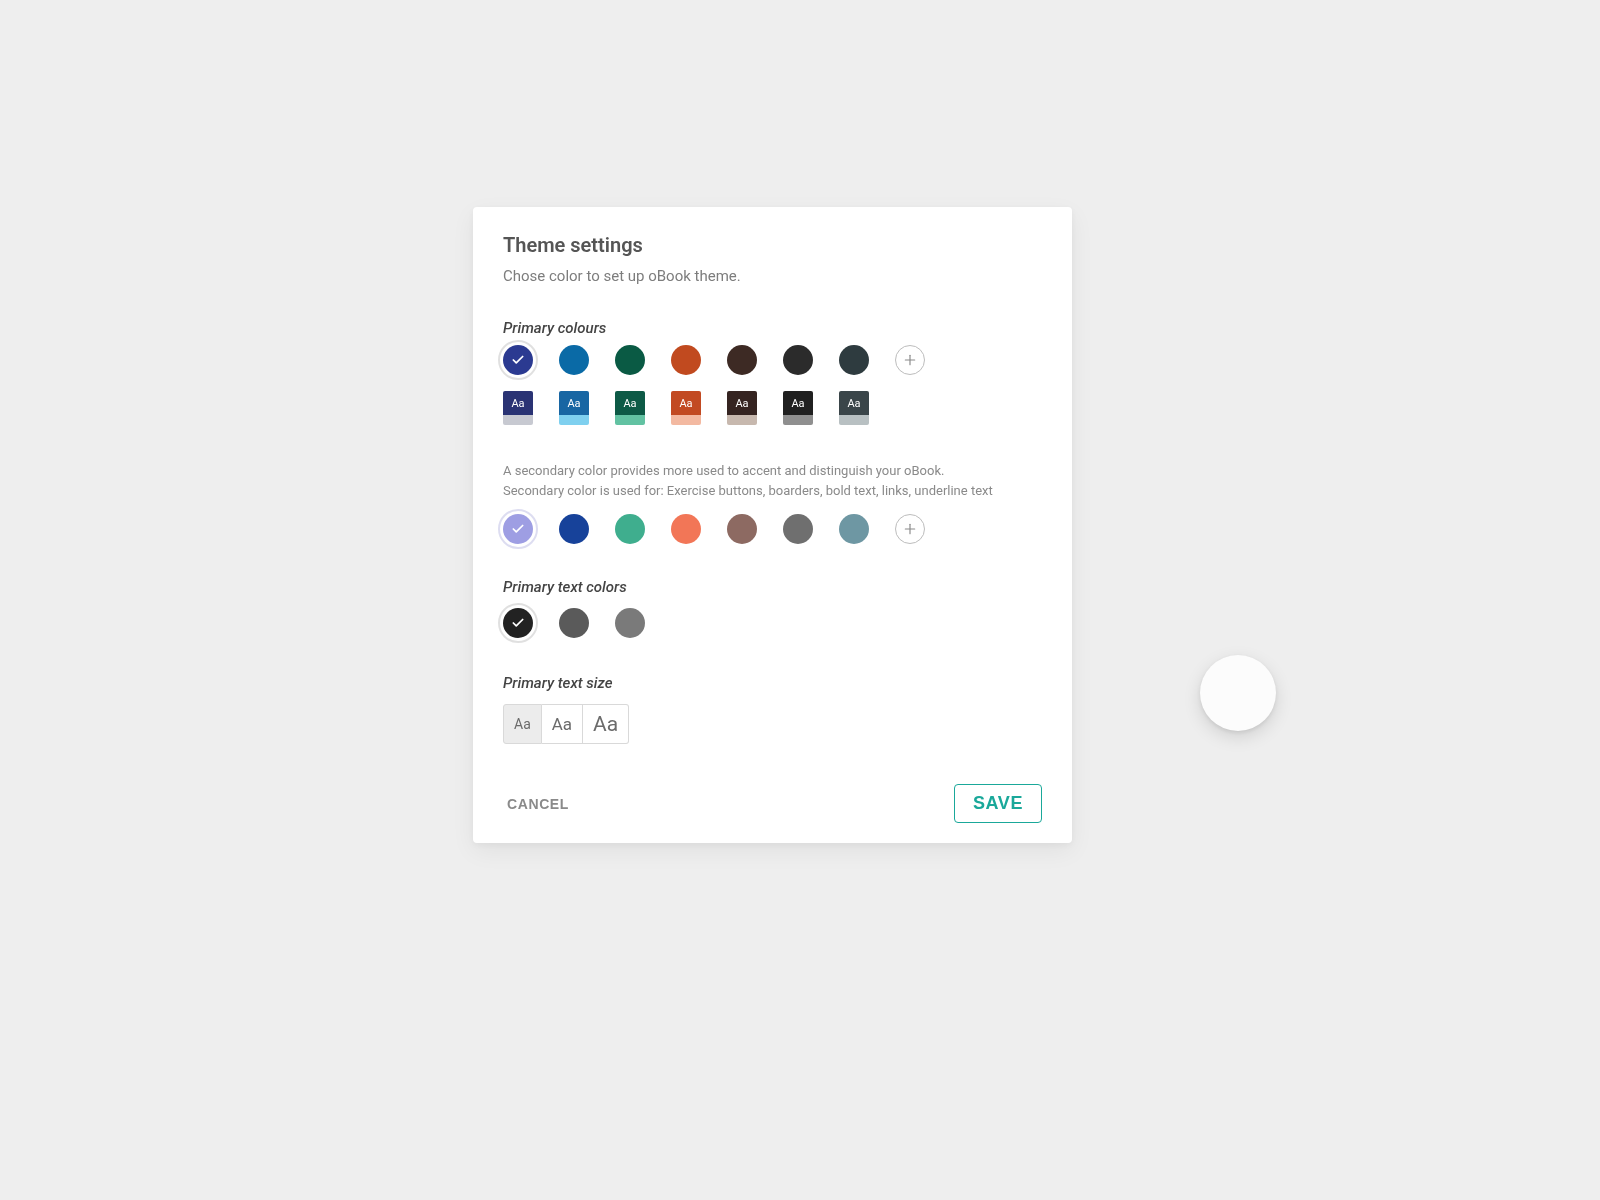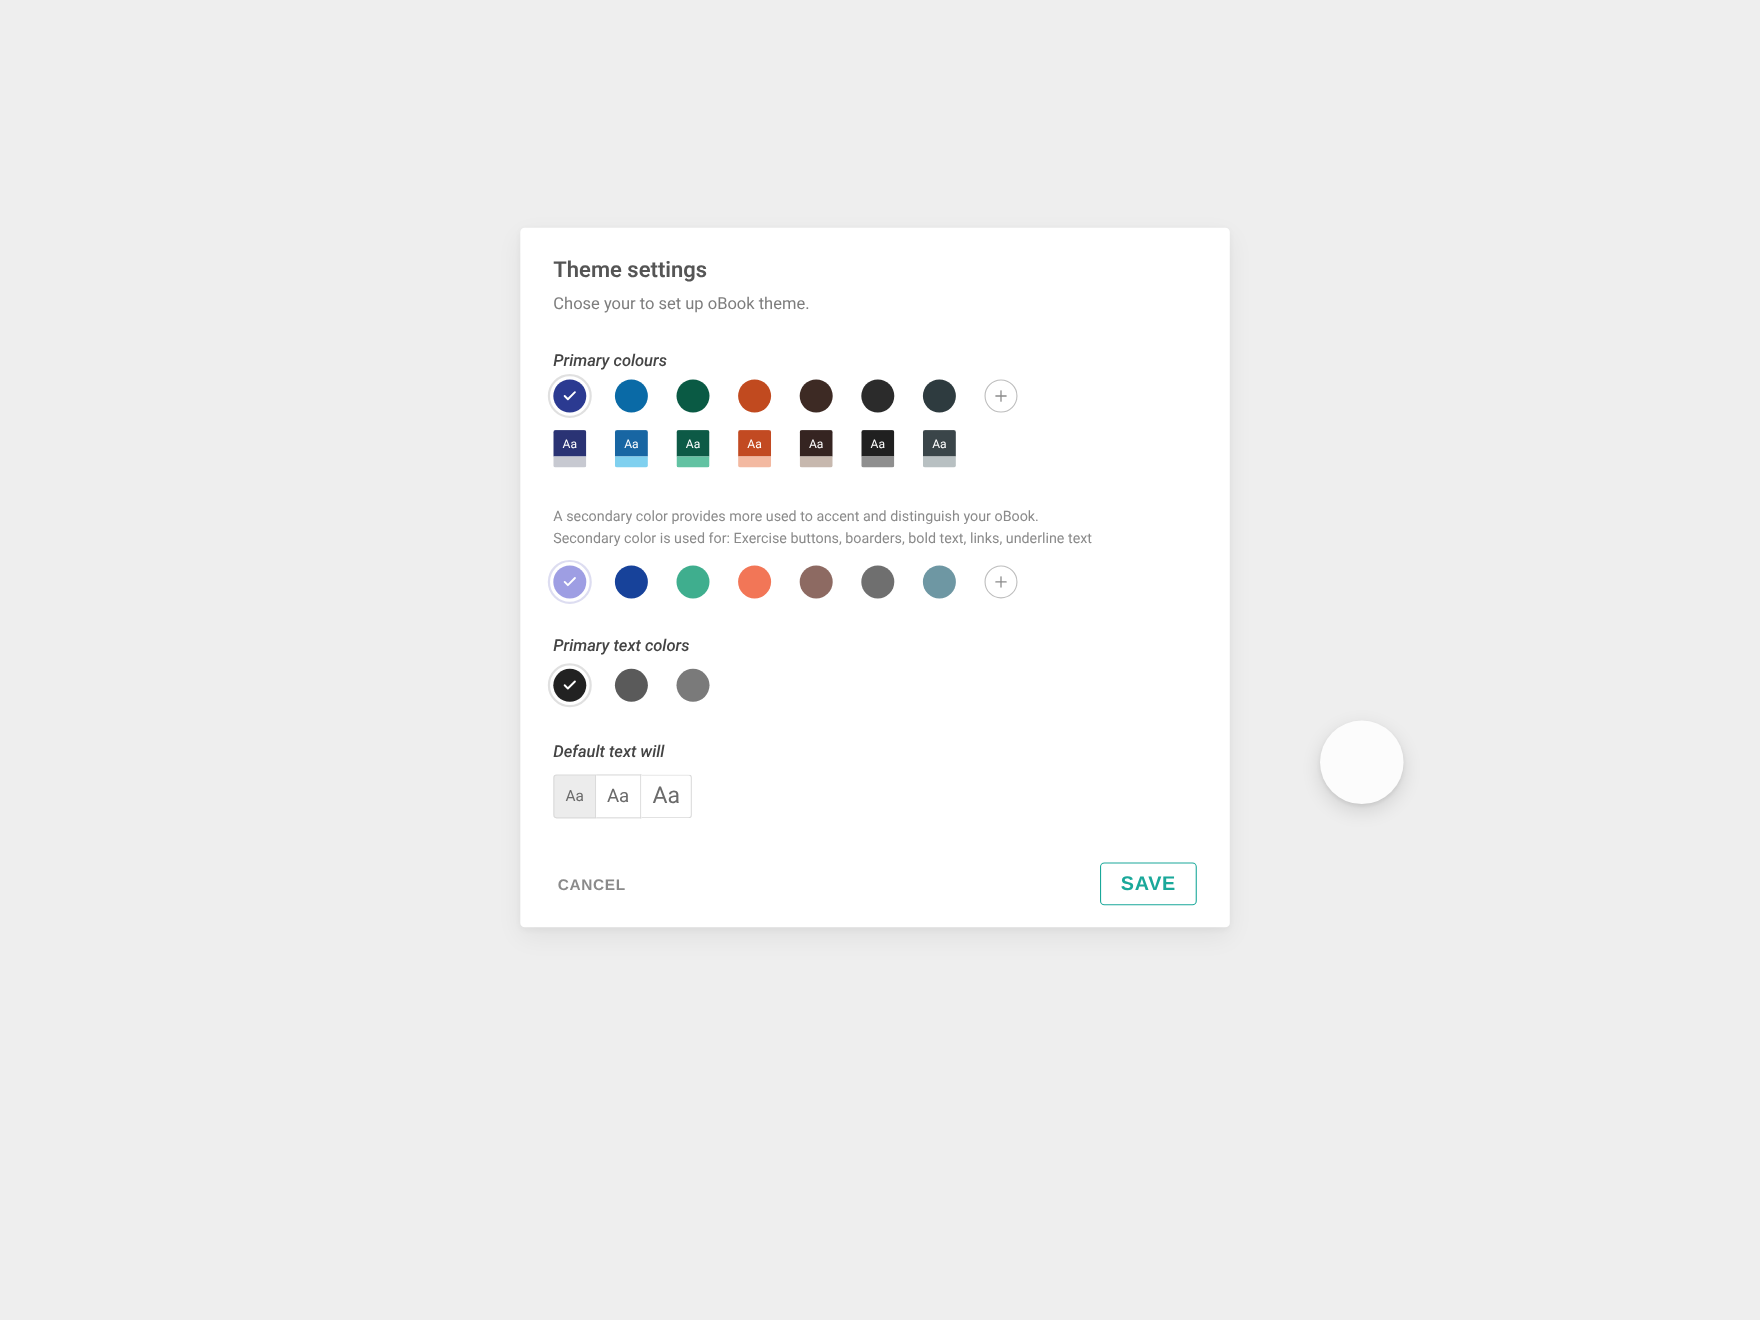--- a/index.html
+++ b/index.html
@@ -6,21 +6,21 @@
   html, body { width: 1600px; height: 1200px; }
   body {
     background: #eeeeee;
     font-family: -apple-system, BlinkMacSystemFont, "Segoe UI", Roboto, Helvetica, Arial, sans-serif;
     position: relative;
   }
   .dialog {
     position: absolute;
     left: 473px;
     top: 207px;
-    width: 645px;
+    width: 599px;
     background: #ffffff;
     border-radius: 4px;
     box-shadow: 0 8px 24px rgba(0,0,0,0.06), 0 2px 6px rgba(0,0,0,0.04);
     padding: 26px 30px 20px 30px;
   }
   .dialog-title {
     font-size: 20px;
     font-weight: 600;
     color: #555;
     margin-bottom: 10px;
@@ -182,21 +182,21 @@
     background: #fcfcfc;
     box-shadow: 0 6px 18px rgba(0,0,0,0.12), 0 2px 4px rgba(0,0,0,0.08);
   }
 </style>
 </head>
 <body>
 
 <div class="dialog">
 
   <div class="dialog-title">Theme settings</div>
-  <div class="dialog-subtitle">Chose your to set up oBook theme.</div>
+  <div class="dialog-subtitle">Chose color to set up oBook theme.</div>
 
   <div class="section-title">Primary colours</div>
 
   <div class="swatch-row">
     <div class="swatch selected-ring" style="background:#2b3a91">
       <svg class="check-icon" viewBox="0 0 24 24" fill="none" stroke="#fff" stroke-width="3" stroke-linecap="round" stroke-linejoin="round">
           <polyline points="4 12 9 17 20 6"></polyline>
         </svg>
     </div>
     <div class="swatch" style="background:#0a6aa6"></div>
@@ -273,21 +273,21 @@
   <div class="text-swatch-row" style="margin-top:12px">
     <div class="swatch selected-ring" style="background:#222222">
       <svg class="check-icon" viewBox="0 0 24 24" fill="none" stroke="#fff" stroke-width="3" stroke-linecap="round" stroke-linejoin="round">
           <polyline points="4 12 9 17 20 6"></polyline>
         </svg>
     </div>
     <div class="swatch" style="background:#5a5a5a"></div>
     <div class="swatch" style="background:#7a7a7a"></div>
   </div>
 
-  <div class="section-title">Default text will</div>
+  <div class="section-title">Primary text size</div>
   <div class="size-row" style="margin-top:12px">
     <div class="size-btn selected size-small">Aa</div>
     <div class="size-btn size-med">Aa</div>
     <div class="size-btn size-large">Aa</div>
   </div>
 
   <div class="footer">
     <button class="cancel-btn">CANCEL</button>
     <button class="save-btn">SAVE</button>
   </div>

